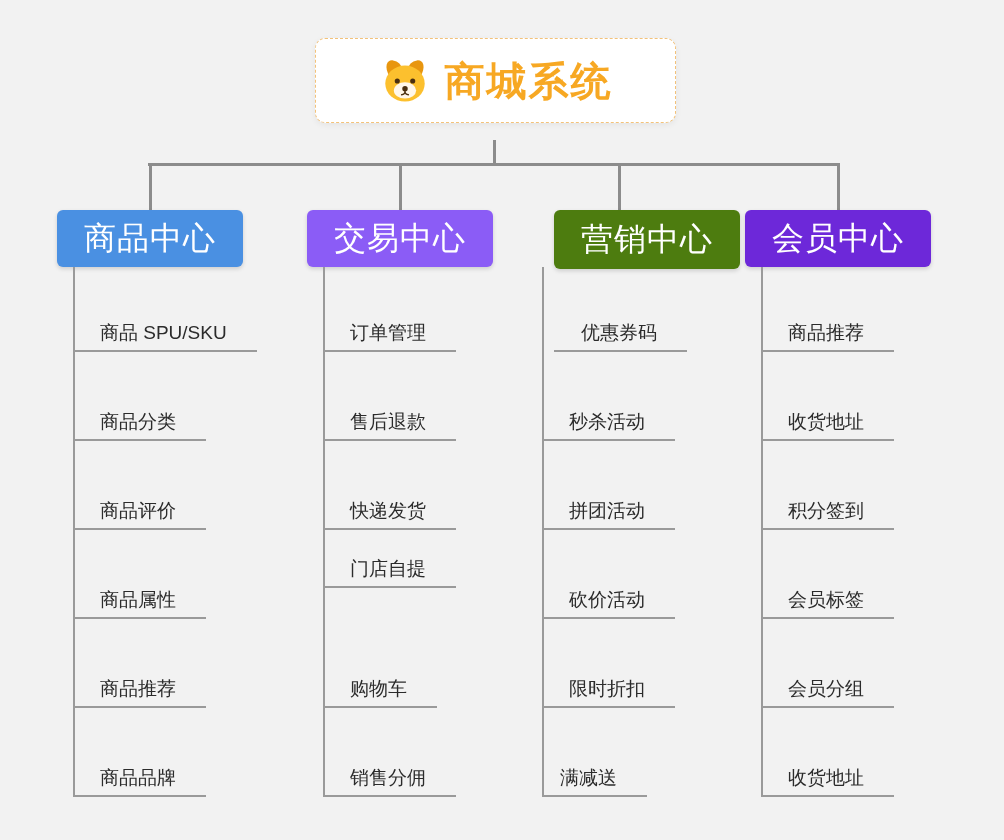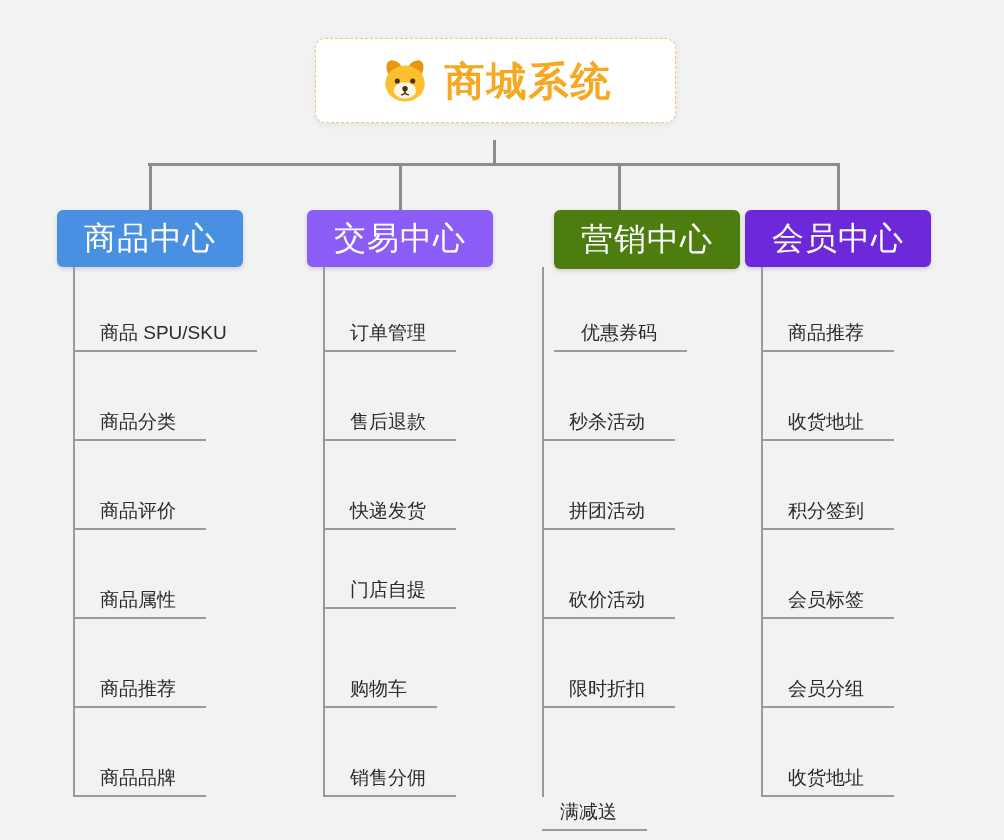--- a/index.html
+++ b/index.html
@@ -120,34 +120,34 @@
       <div class="child-item" style="left: 73px; top: 676px;">商品推荐</div>
       <div class="child-item" style="left: 73px; top: 765px;">商品品牌</div>
       <div class="drop-line" style="left: 398.5px; top: 163px; height: 47px;"></div>
       <div class="branch-node" style="left: 307px; top: 210px; width: 186px; height: 57px; background: #8b5cf6;">
         <span>交易中心</span>
       </div>
       <div class="spine" style="left: 323px; top: 267px; height: 530px;"></div>
       <div class="child-item" style="left: 323px; top: 320px;">订单管理</div>
       <div class="child-item" style="left: 323px; top: 409px;">售后退款</div>
       <div class="child-item" style="left: 323px; top: 498px;">快递发货</div>
-      <div class="child-item" style="left: 323px; top: 577px;">门店自提</div>
+      <div class="child-item" style="left: 323px; top: 556px;">门店自提</div>
       <div class="child-item" style="left: 323px; top: 676px;">购物车</div>
       <div class="child-item" style="left: 323px; top: 765px;">销售分佣</div>
       <div class="drop-line" style="left: 617.5px; top: 163px; height: 47px;"></div>
       <div class="branch-node" style="left: 526px; top: 210px; width: 186px; height: 59px; background: #4d7c0f; margin-left: 28px;">
         <span>营销中心</span>
       </div>
       <div class="spine" style="left: 542px; top: 267px; height: 530px;"></div>
       <div class="child-item" style="left: 554px; top: 320px;">优惠券码</div>
       <div class="child-item" style="left: 542px; top: 409px;">秒杀活动</div>
       <div class="child-item" style="left: 542px; top: 498px;">拼团活动</div>
       <div class="child-item" style="left: 542px; top: 587px;">砍价活动</div>
       <div class="child-item" style="left: 542px; top: 676px;">限时折扣</div>
-      <div class="child-item" style="left: 542px; top: 799px; padding-left: 18px;">满减送</div>
+      <div class="child-item" style="left: 542px; top: 765px; padding-left: 18px;">满减送</div>
       <div class="drop-line" style="left: 836.5px; top: 163px; height: 47px;"></div>
       <div class="branch-node" style="left: 745px; top: 210px; width: 186px; height: 57px; background: #6d28d9;">
         <span>会员中心</span>
       </div>
       <div class="spine" style="left: 761px; top: 267px; height: 530px;"></div>
       <div class="child-item" style="left: 761px; top: 320px;">商品推荐</div>
       <div class="child-item" style="left: 761px; top: 409px;">收货地址</div>
       <div class="child-item" style="left: 761px; top: 498px; text-align: right;">积分签到</div>
       <div class="child-item" style="left: 761px; top: 587px;">会员标签</div>
       <div class="child-item" style="left: 761px; top: 676px;">会员分组</div>

